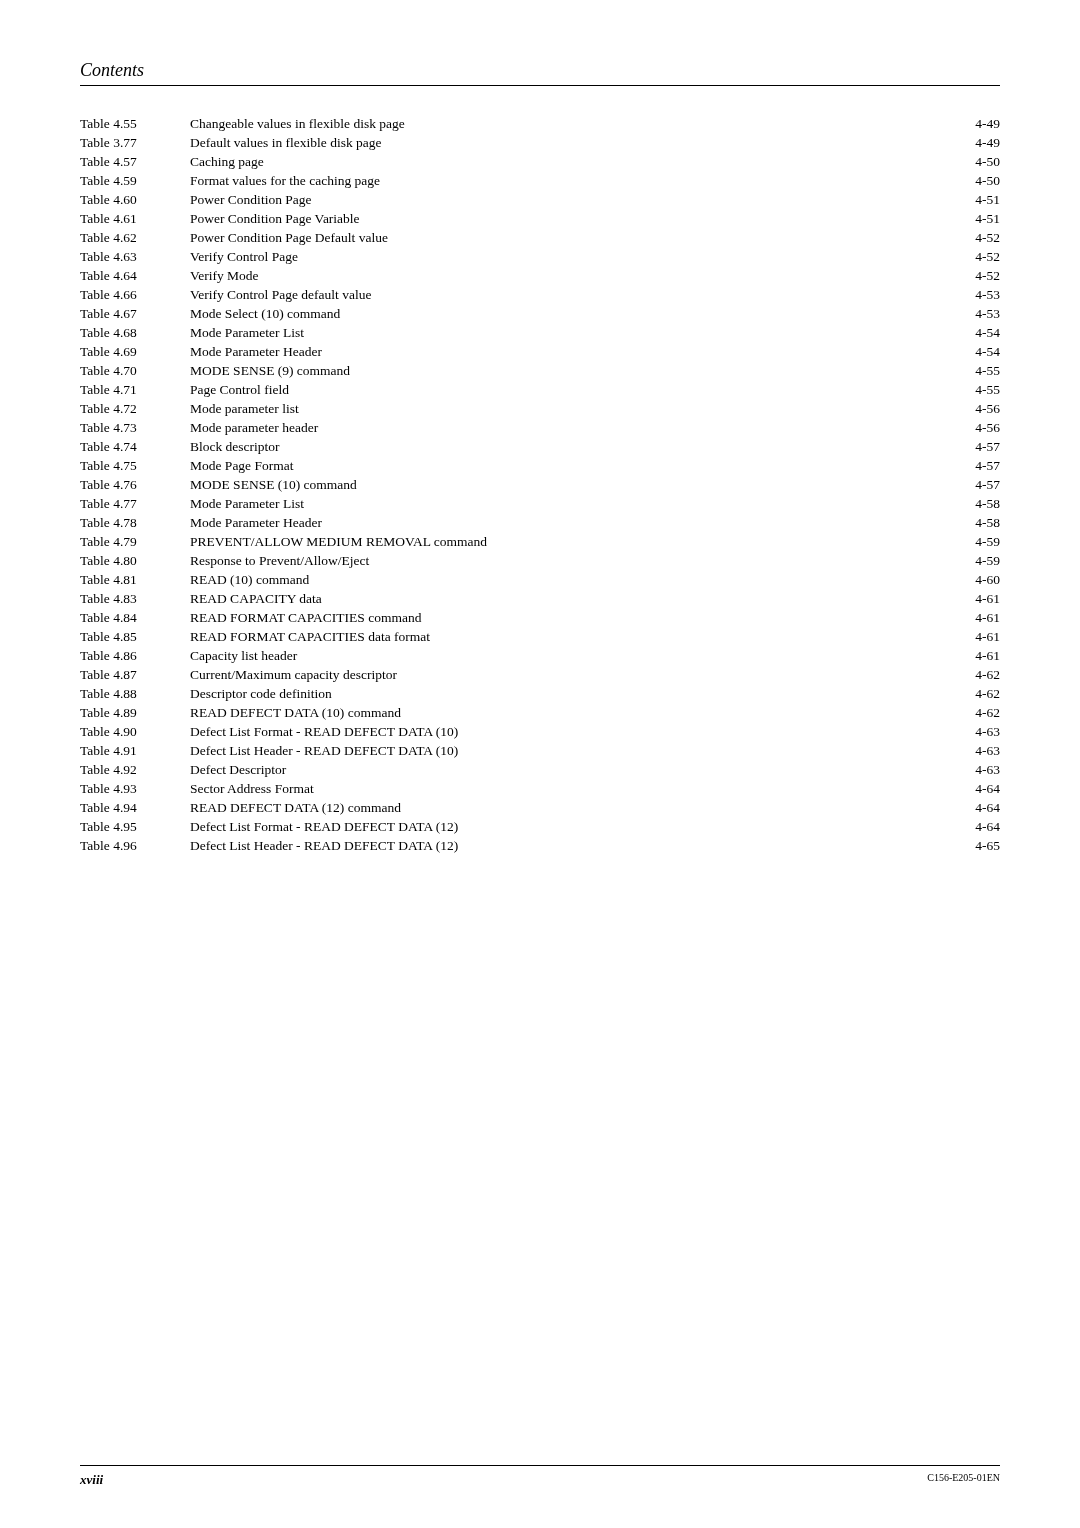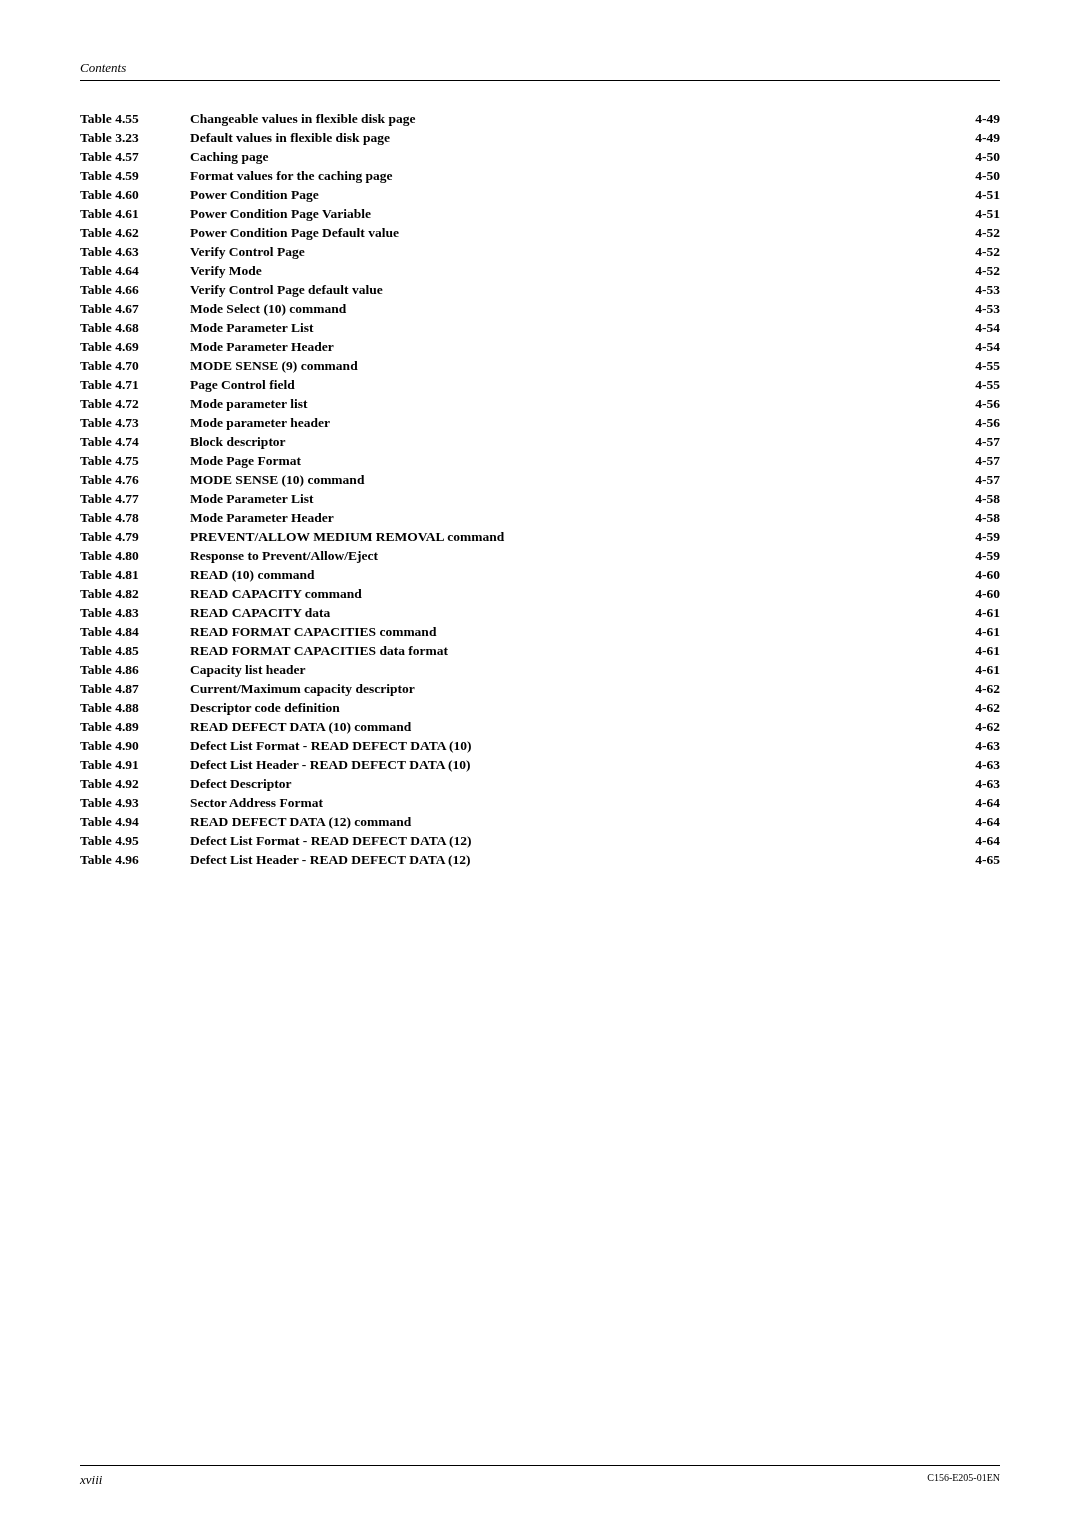--- a/index.html
+++ b/index.html
@@ -22,27 +22,26 @@
       padding: 60px 80px 80px 80px;
       position: relative;
     }
     .header {
       border-bottom: 1.5px solid #000;
       padding-bottom: 4px;
       margin-bottom: 28px;
     }
     .header-text {
       font-style: italic;
-      font-size: 13px;
+      font-size: 18px;
       margin-top: 23px;
     }
     .toc-table {
       width: 100%;
       border-collapse: collapse;
-      font-weight: bold;
     }
     .toc-table tr td {
       padding: 1.5px 0;
       vertical-align: top;
       white-space: nowrap;
     }
     .toc-table td.table-num {
       width: 110px;
       padding-right: 8px;
       text-align: left;
@@ -60,20 +59,21 @@
       left: 80px;
       right: 80px;
       display: flex;
       justify-content: space-between;
       border-top: 1.5px solid #000;
       padding-top: 6px;
     }
     .footer-left {
       font-style: italic;
       font-size: 13px;
+      font-weight: bold;
     }
     .footer-right {
       font-size: 10px;
     }
   </style>
 </head>
 <body>
 
 <div class="page">
   <div class="header">
@@ -81,21 +81,21 @@
   </div>
 
   <table class="toc-table">
     <tbody id="toc-body">
     <tr>
           <td class="table-num">Table 4.55</td>
           <td class="table-title">Changeable values in flexible disk page</td>
           <td class="table-page">4-49</td>
         </tr>
         <tr>
-          <td class="table-num">Table 3.23</td>
+          <td class="table-num">Table 3.77</td>
           <td class="table-title">Default values in flexible disk page</td>
           <td class="table-page">4-49</td>
         </tr>
         <tr>
           <td class="table-num">Table 4.57</td>
           <td class="table-title">Caching page</td>
           <td class="table-page">4-50</td>
         </tr>
         <tr>
           <td class="table-num">Table 4.59</td>
@@ -198,25 +198,20 @@
           <td class="table-page">4-59</td>
         </tr>
         <tr>
           <td class="table-num">Table 4.80</td>
           <td class="table-title">Response to Prevent/Allow/Eject</td>
           <td class="table-page">4-59</td>
         </tr>
         <tr>
           <td class="table-num">Table 4.81</td>
           <td class="table-title">READ (10) command</td>
-          <td class="table-page">4-60</td>
-        </tr>
-        <tr>
-          <td class="table-num">Table 4.82</td>
-          <td class="table-title">READ CAPACITY command</td>
           <td class="table-page">4-60</td>
         </tr>
         <tr>
           <td class="table-num">Table 4.83</td>
           <td class="table-title">READ CAPACITY data</td>
           <td class="table-page">4-61</td>
         </tr>
         <tr>
           <td class="table-num">Table 4.84</td>
           <td class="table-title">READ FORMAT CAPACITIES command</td>

